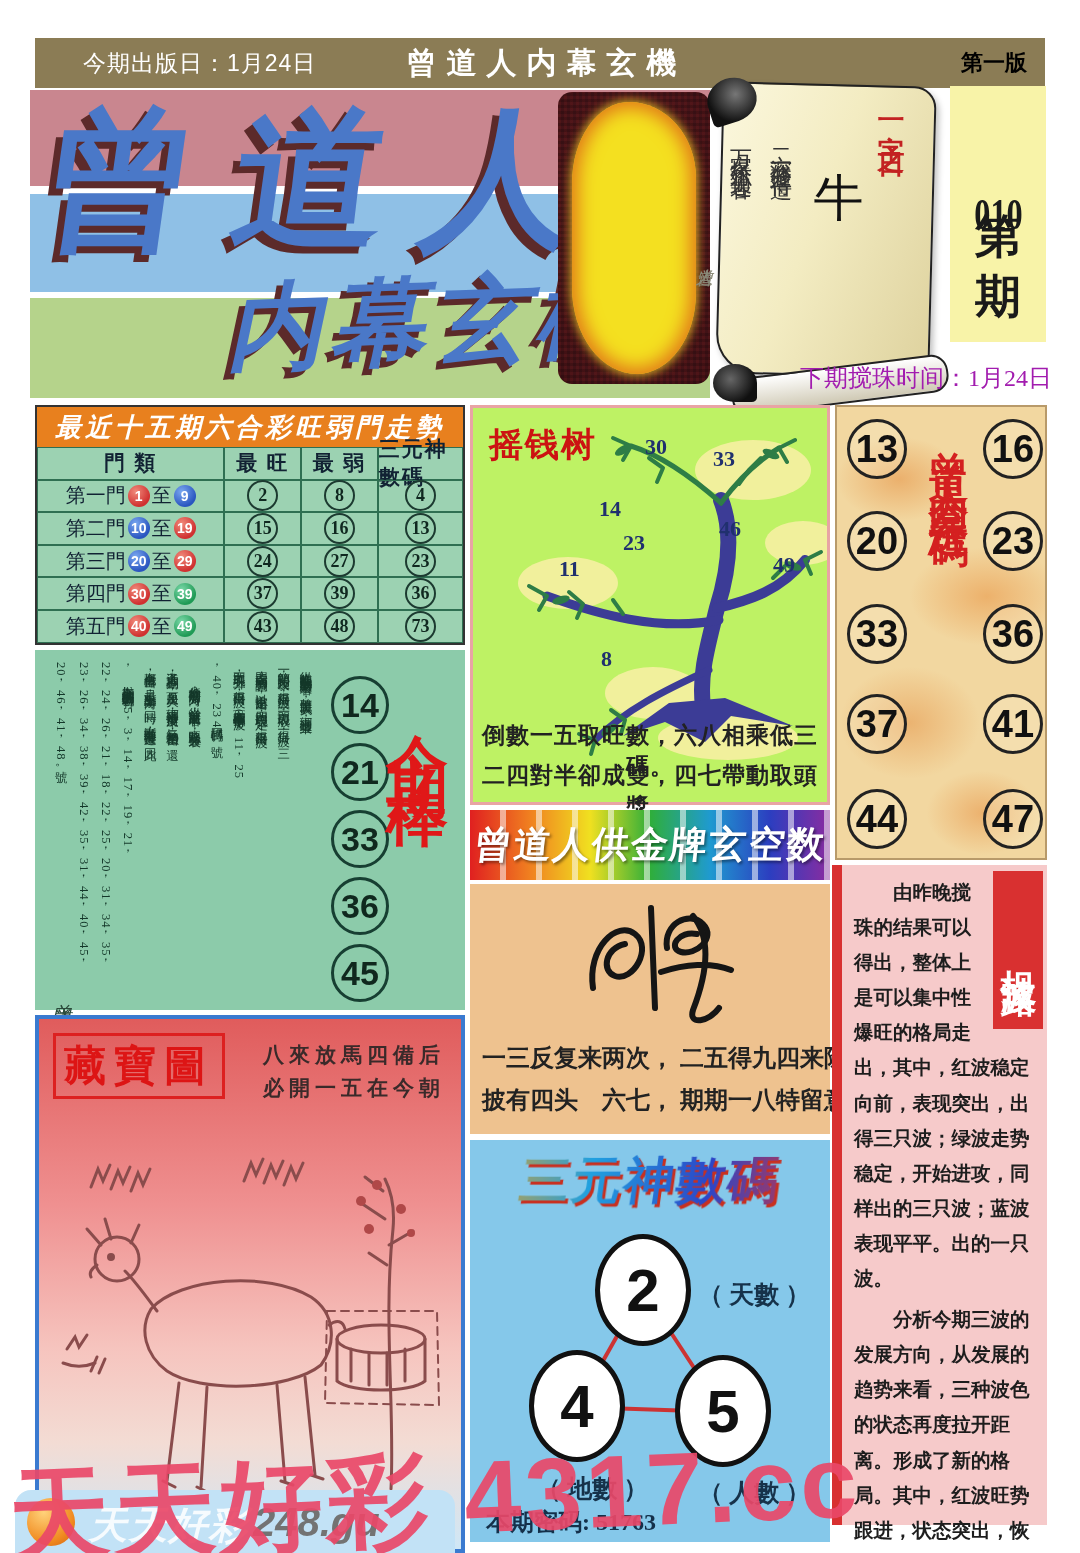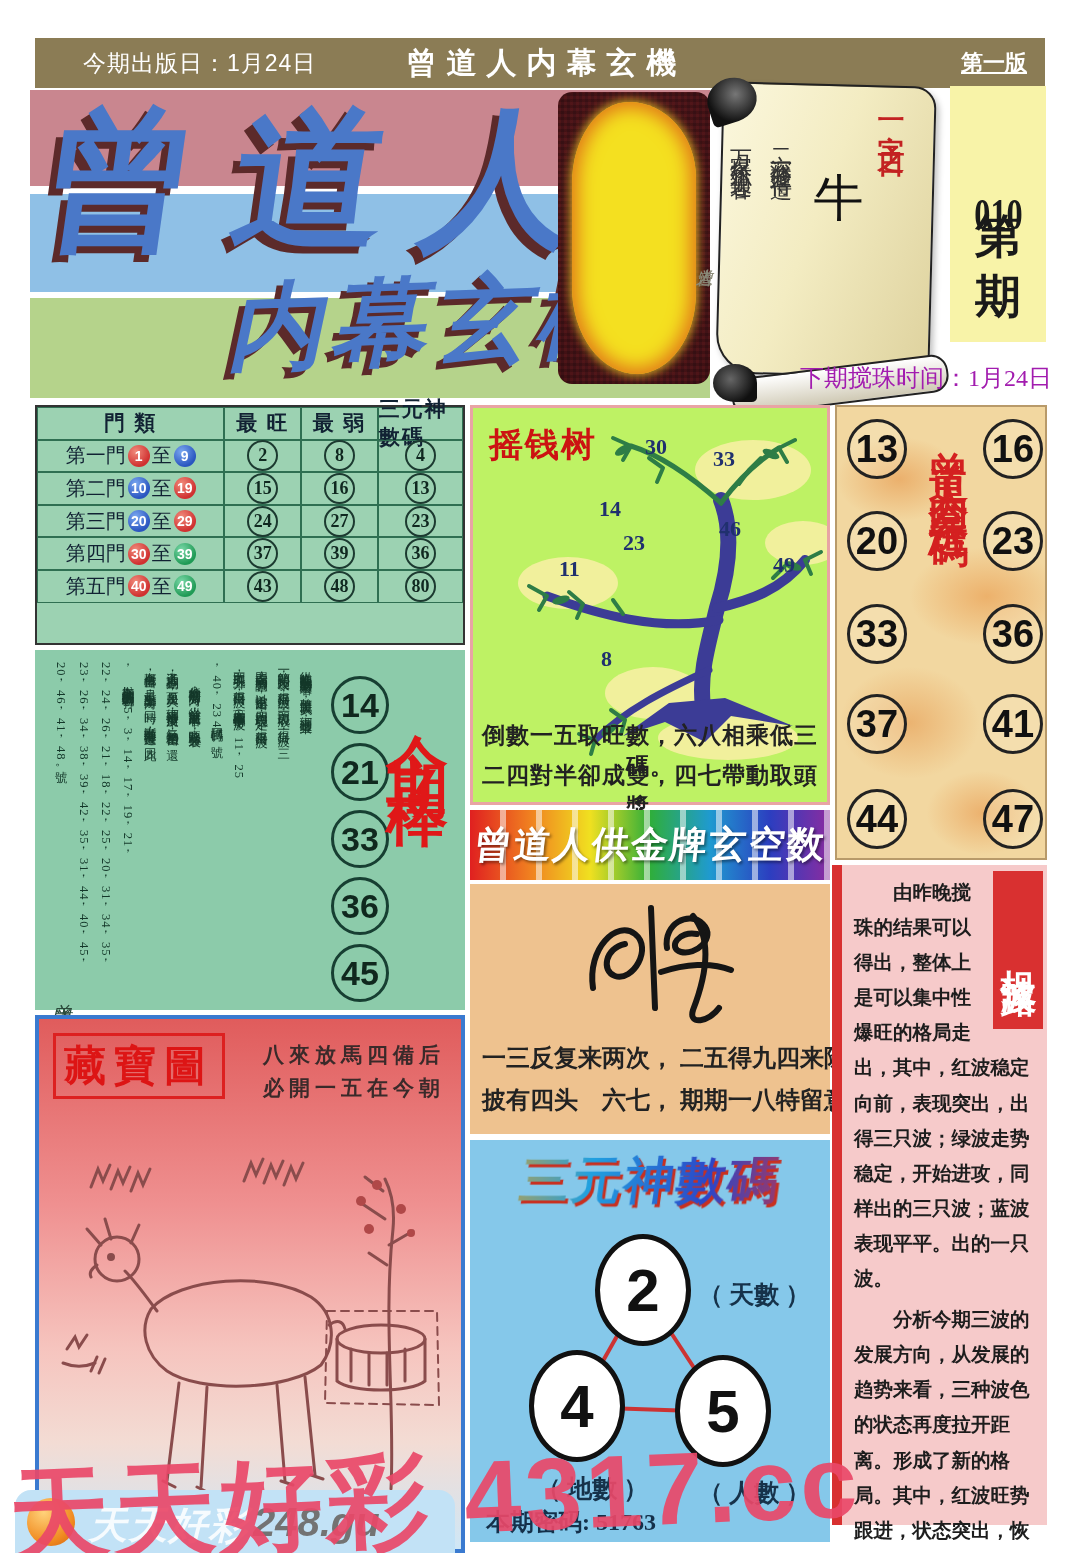--- a/index.html
+++ b/index.html
@@ -5,21 +5,21 @@
   html,body{margin:0;padding:0;background:#ffffff;}
   .page{position:relative;width:1080px;height:1553px;background:#ffffff;overflow:hidden;
         font-family:"Liberation Sans",sans-serif;}
   .serif{font-family:"Liberation Serif",serif;}
 
   
   .topbar{position:absolute;left:35px;top:38px;width:1010px;height:50px;background:#8b7c55;
           display:flex;align-items:center;color:#fff;}
   .topbar .date{position:absolute;left:48px;font-size:23px;letter-spacing:1px;}
   .topbar .ptitle{position:absolute;left:0;right:0;text-align:center;font-size:30px;font-weight:bold;letter-spacing:10px;padding-left:13px;}
-  .topbar .edition{position:absolute;right:18px;font-size:22px;color:#ffffff;font-weight:bold;text-decoration:underline;}
+  .topbar .edition{position:absolute;right:18px;font-size:22px;color:#000000;font-weight:bold;}
 
   
   .masthead{position:absolute;left:30px;top:90px;width:680px;height:308px;}
   .stripe{position:absolute;left:0;width:100%;}
   .stripe.pink{top:0;height:96px;background:#c9868f;}
   .stripe.blue{top:104px;height:98px;background:#8fc0e6;}
   .stripe.green{top:208px;height:100px;background:#b5d38b;}
   .mh-top{position:absolute;left:15px;top:-12px;font-size:152px;font-weight:bold;color:#4a78c8;
           letter-spacing:38px;transform:skewX(-8deg);text-shadow:-7px 7px 0 #5c2a2a;white-space:nowrap;}
   .mh-bottom{position:absolute;left:205px;top:168px;font-size:96px;font-weight:bold;color:#4a78c8;
@@ -236,20 +236,21 @@
       <div class="scroll-col scroll-sign">曾道人</div>
     </div>
   </div>
 
   <div class="issuebox">
     <div class="itext"><span>第</span><span class="inum">010</span><span>期</span></div>
   </div>
   <div class="nextdraw">下期搅珠时间：1月24日</div>
 
   <div class="trendtable">
+    <div class="tt-title">最近十五期六合彩旺弱門走勢</div>
     <div class="tt-grid">
       <div class="tt-cell tt-head">門 類</div>
       <div class="tt-cell tt-head">最 旺</div>
       <div class="tt-cell tt-head">最 弱</div>
       <div class="tt-cell tt-head">三元神數碼</div>
 
       <div class="tt-cell tt-door">
         <span>第一門</span>
         <span class="ball" data-color="red">1</span>
         <span>至</span>
@@ -319,21 +320,21 @@
         <span>至</span>
         <span class="ball" data-color="green">49</span>
       </div>
       <div class="tt-cell">
           <span class="cnum">43</span>
         </div>
       <div class="tt-cell">
           <span class="cnum">48</span>
         </div>
       <div class="tt-cell">
-          <span class="cnum">80</span>
+          <span class="cnum">73</span>
         </div>
     </div>
   </div>
 
   <div class="forecast">
     <div class="fc-body">從昨晚攪珠開出的結果來看，整體上表以大，細雨邊主其中，
 第一門開始反攻，出得兩只波，一門表現一般，出得一只波，三
 門處于向弱勢調整，以輸空走出，四門表現穩定，出得兩只波，
 五門表現上升，出得兩只波，而本欄推號中得平波04，11，25
 ，40，23同特碼45號。

